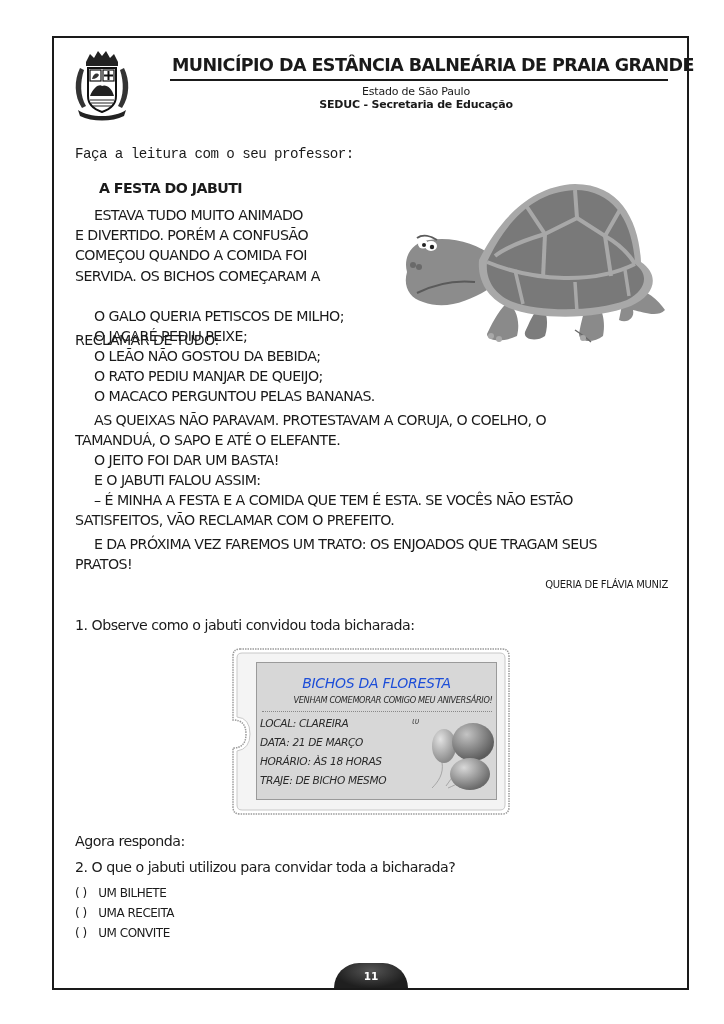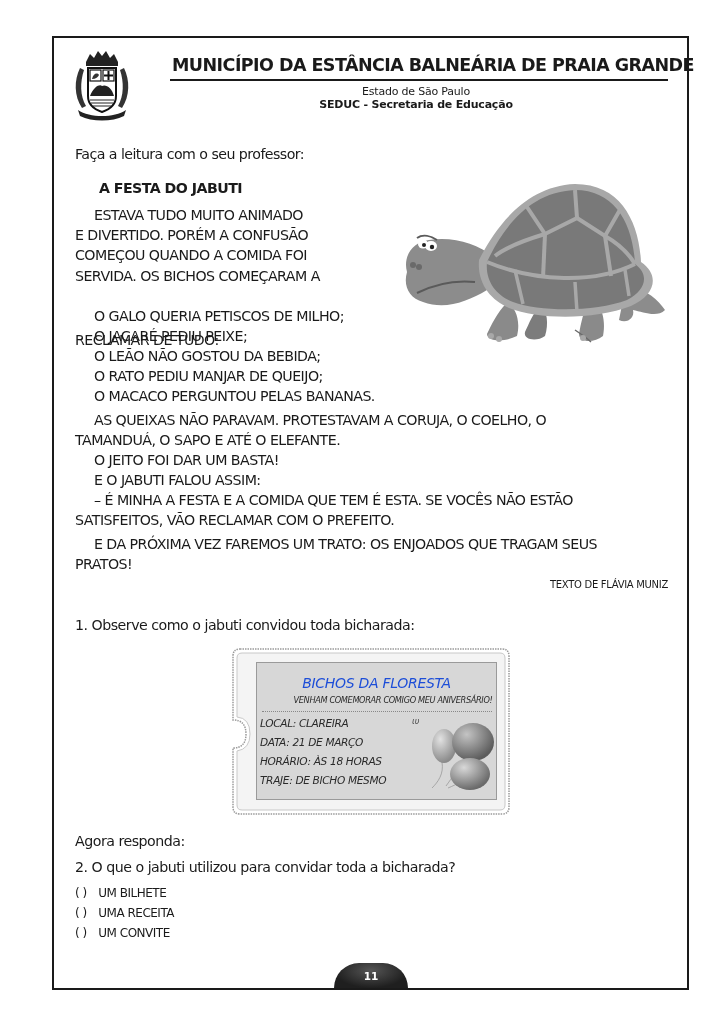--- a/index.html
+++ b/index.html
@@ -67,42 +67,42 @@
   <path d="M18 48 C22 38 28 36 30 38 C34 36 40 40 42 48 Z" fill="#222"></path>
   <path d="M18 52 H42 M19 55 H41 M21 58 H39" stroke="#222" stroke-width="1.2"></path>
   <path d="M6 62 C18 70 42 70 54 62 L52 68 C40 74 20 74 8 68 Z" fill="#222"></path>
 </svg>
 
 <div class="header-title">MUNICÍPIO DA ESTÂNCIA BALNEÁRIA DE PRAIA GRANDE</div>
 <div class="header-rule"></div>
 <div class="header-sub hs1">Estado de São Paulo</div>
 <div class="header-sub hs2">SEDUC - Secretaria de Educação</div>
 
-<div class="line" style="top:145px;">Faça a leitura com o seu professor:</div>
+<div class="line" style="top:145px;font-family:Liberation Mono, monospace;">Faça a leitura com o seu professor:</div>
 <div class="line bold" style="top:179px;margin-left:24px;">A FESTA DO JABUTI</div>
 
 <div class="line ind" style="top:206px;">ESTAVA TUDO MUITO ANIMADO</div>
 <div class="line" style="top:226px;">E DIVERTIDO. PORÉM A CONFUSÃO</div>
 <div class="line" style="top:246px;">COMEÇOU QUANDO A COMIDA FOI</div>
 <div class="line" style="top:267px;">SERVIDA. OS BICHOS COMEÇARAM A</div>
 <div class="line" style="top:287px;margin-top:44px;">RECLAMAR DE TUDO:</div>
 <div class="line ind" style="top:307px;">O GALO QUERIA PETISCOS DE MILHO;</div>
 <div class="line ind" style="top:327px;">O JACARÉ PEDIU PEIXE;</div>
 <div class="line ind" style="top:347px;">O LEÃO NÃO GOSTOU DA BEBIDA;</div>
 <div class="line ind" style="top:367px;">O RATO PEDIU MANJAR DE QUEIJO;</div>
 <div class="line ind" style="top:387px;">O MACACO PERGUNTOU PELAS BANANAS.</div>
 <div class="line ind" style="top:411px;">AS QUEIXAS NÃO PARAVAM. PROTESTAVAM A CORUJA, O COELHO, O</div>
 <div class="line" style="top:431px;">TAMANDUÁ, O SAPO E ATÉ O ELEFANTE.</div>
 <div class="line ind" style="top:451px;">O JEITO FOI DAR UM BASTA!</div>
 <div class="line ind" style="top:471px;">E O JABUTI FALOU ASSIM:</div>
 <div class="line ind" style="top:491px;">– É MINHA A FESTA E A COMIDA QUE TEM É ESTA. SE VOCÊS NÃO ESTÃO</div>
 <div class="line" style="top:511px;">SATISFEITOS, VÃO RECLAMAR COM O PREFEITO.</div>
 <div class="line ind" style="top:535px;">E DA PRÓXIMA VEZ FAREMOS UM TRATO: OS ENJOADOS QUE TRAGAM SEUS</div>
 <div class="line" style="top:555px;">PRATOS!</div>
-<div class="credit">TEXTO DE FLÁVIA MUNIZ</div>
+<div class="credit">QUERIA DE FLÁVIA MUNIZ</div>
 
 <svg class="turtle" viewBox="0 0 285 168">
 
   <path d="M230 112 C248 108 262 120 270 132 C262 140 248 134 238 132 C240 140 232 146 224 142 Z" fill="#8c8c8c"></path>
 
   <path d="M196 120 C204 122 212 140 208 158 C198 166 184 164 184 156 C186 146 188 132 196 120 Z" fill="#8a8a8a"></path>
   <path d="M180 152 C186 156 192 160 196 164" stroke="#6a6a6a" stroke-width="1.5" fill="none"></path>
 
   <path d="M112 125 C120 128 126 142 122 158 C110 164 92 164 92 156 C96 148 102 134 112 125 Z" fill="#8a8a8a"></path>
   <path d="M146 128 C152 132 154 146 150 158 C142 164 128 162 130 154 C134 146 138 134 146 128 Z" fill="#7c7c7c"></path>

